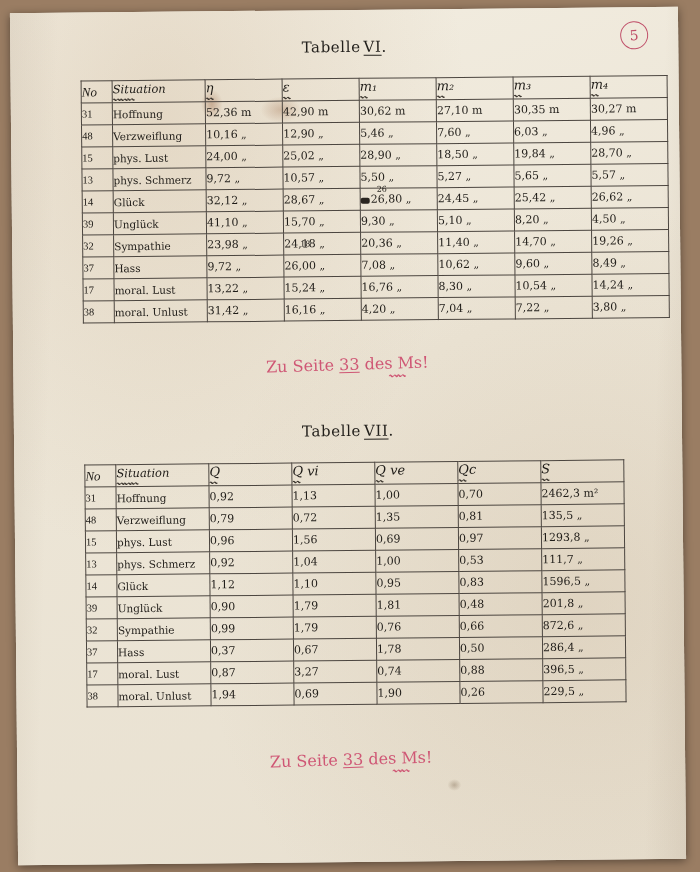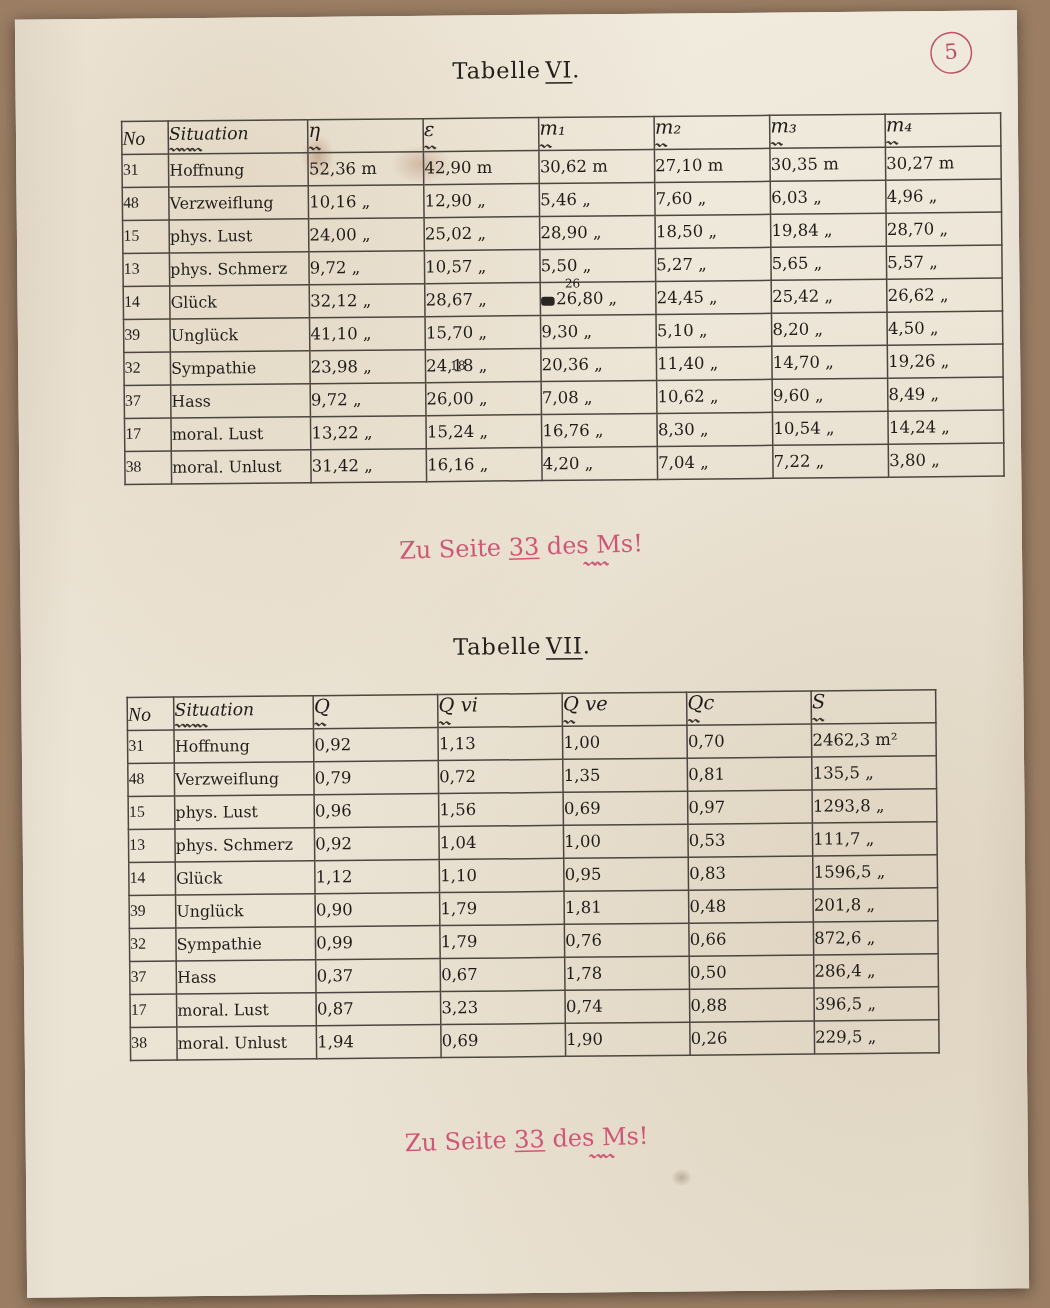--- a/index.html
+++ b/index.html
@@ -405,21 +405,21 @@
       <td class="cell c-val7">0,37</td>
       <td class="cell c-val7">0,67</td>
       <td class="cell c-val7">1,78</td>
       <td class="cell c-val7">0,50</td>
       <td class="cell c-val7">286,4 „</td>
     </tr>
     <tr>
       <td class="cell c-no">17</td>
       <td class="cell c-sit">moral. Lust</td>
       <td class="cell c-val7">0,87</td>
-      <td class="cell c-val7">3,23</td>
+      <td class="cell c-val7">3,27</td>
       <td class="cell c-val7">0,74</td>
       <td class="cell c-val7">0,88</td>
       <td class="cell c-val7">396,5 „</td>
     </tr>
     <tr>
       <td class="cell c-no">38</td>
       <td class="cell c-sit">moral. Unlust</td>
       <td class="cell c-val7">1,94</td>
       <td class="cell c-val7">0,69</td>
       <td class="cell c-val7">1,90</td>

